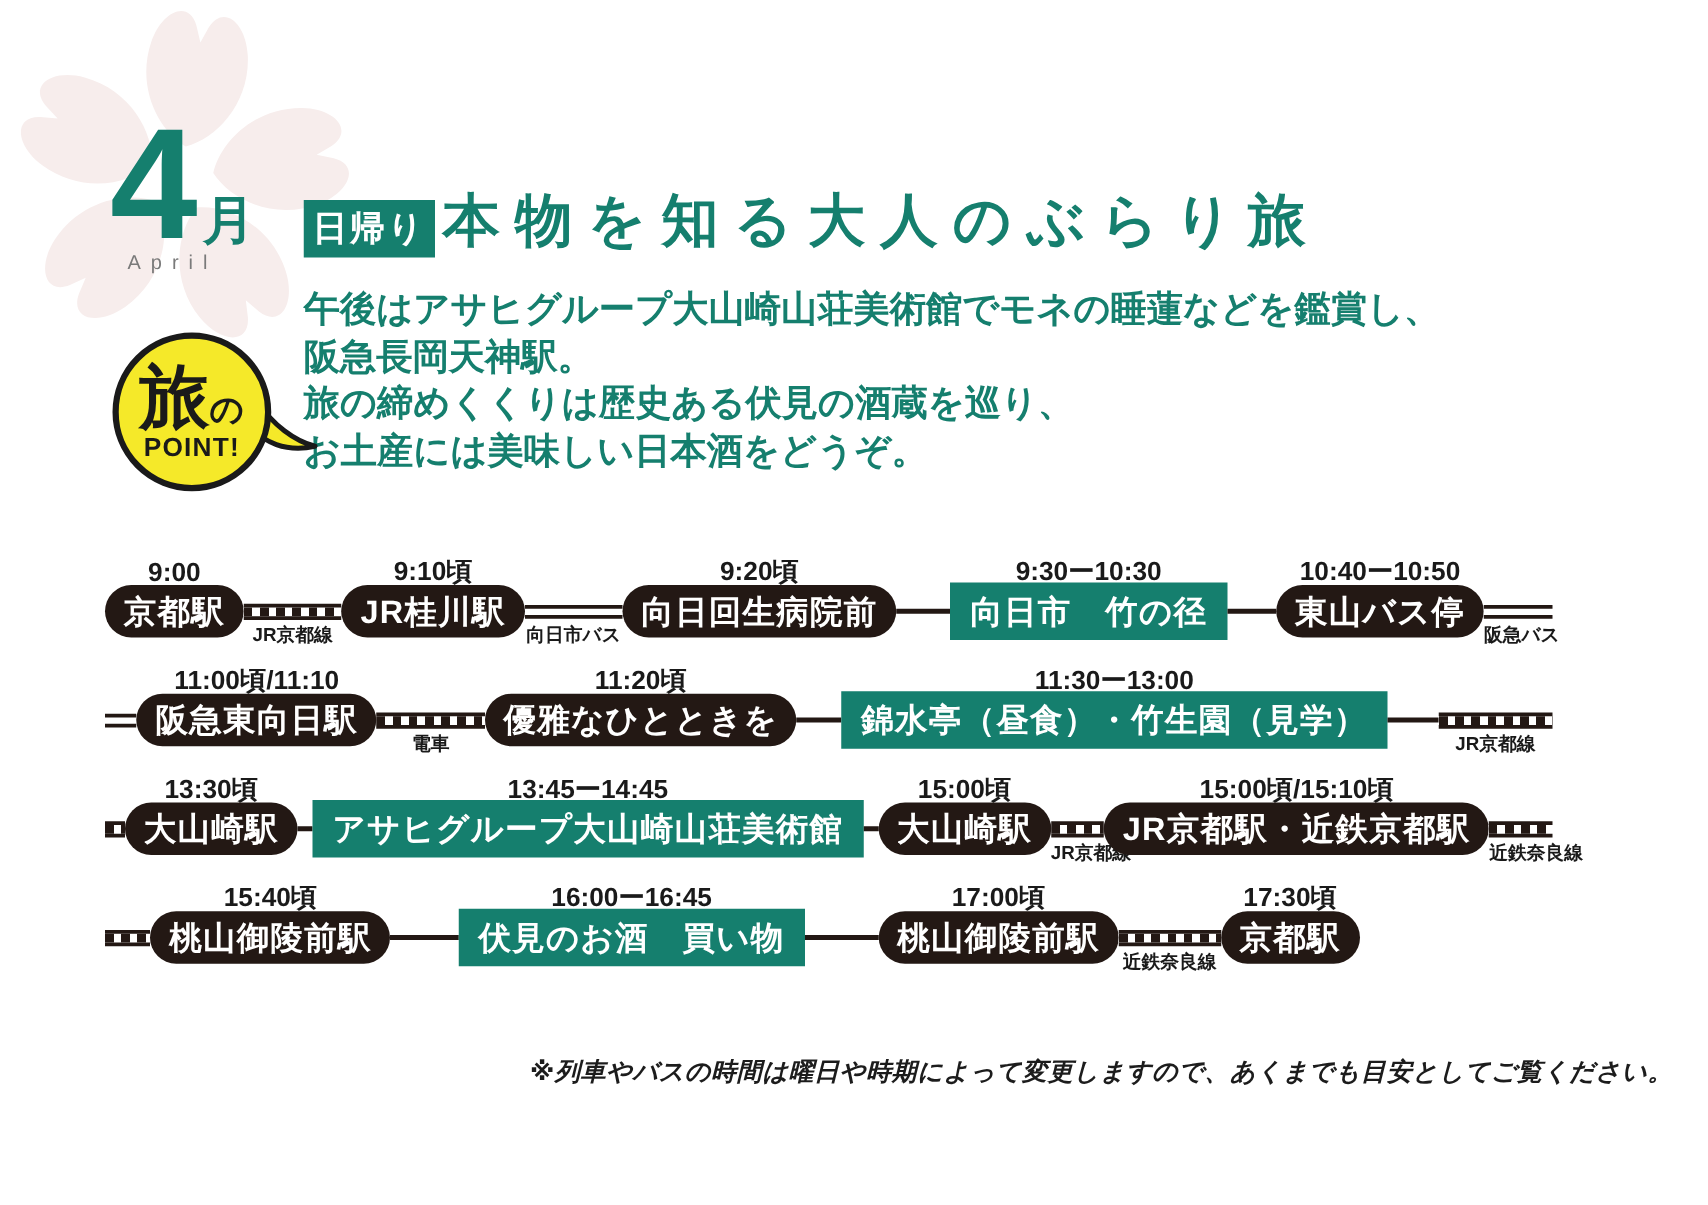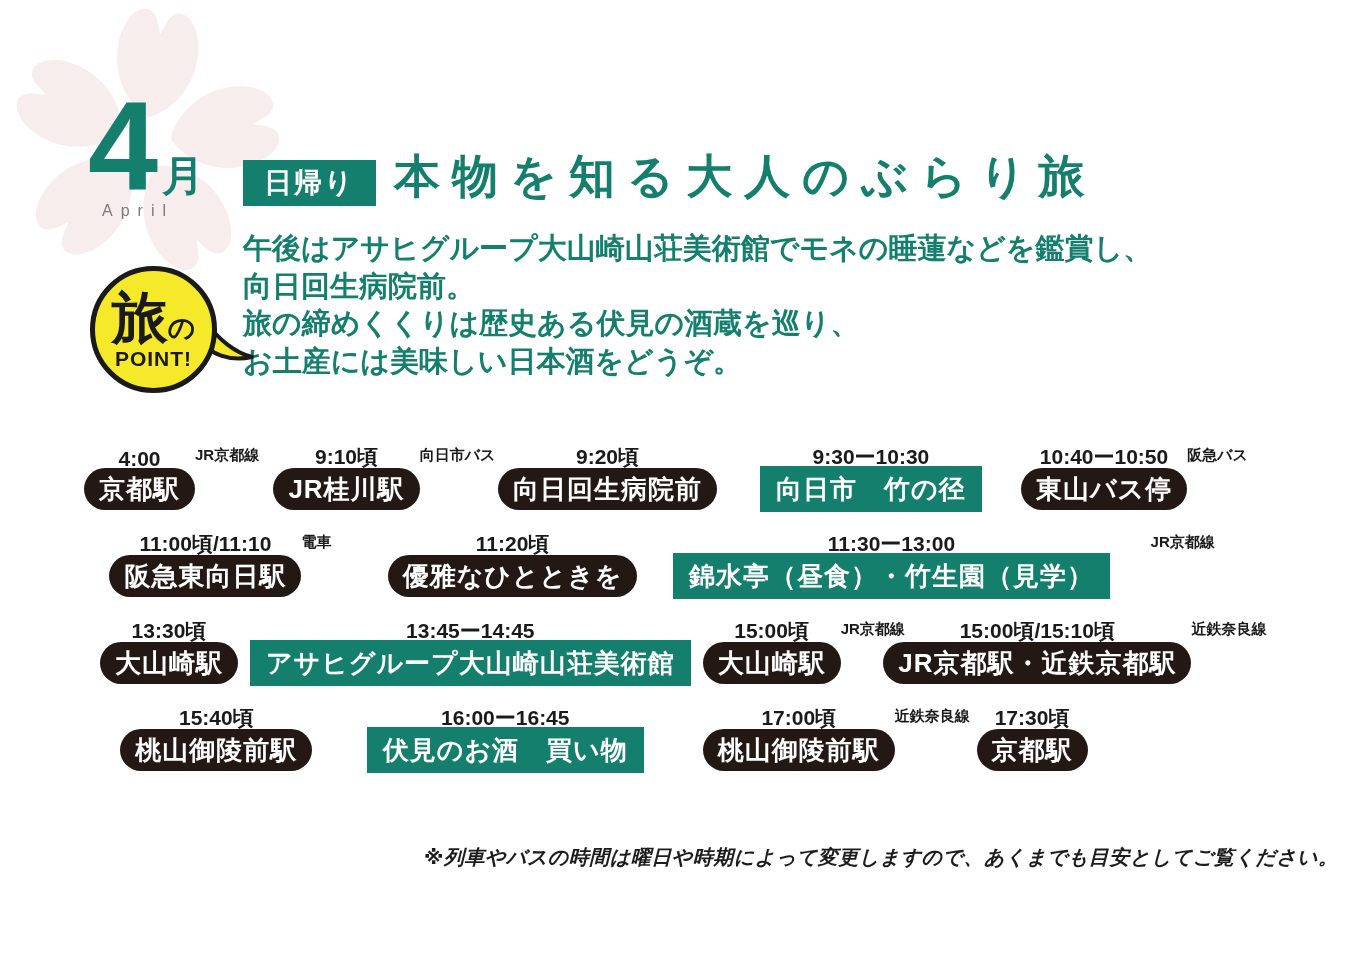--- a/index.html
+++ b/index.html
@@ -17,44 +17,44 @@
   
   .sakura{position:absolute;left:-22px;top:-24px;}
 
   
   .month{position:absolute;left:88px;top:84px;display:flex;align-items:baseline;color:var(--teal);}
   .m-num{font-size:126px;font-weight:600;line-height:1;}
   .m-unit{font-size:42px;font-weight:700;margin-left:4px;}
   .m-en{position:absolute;left:102px;top:202px;font-size:16px;font-weight:500;letter-spacing:8px;color:var(--gray);}
 
   
-  .daytrip{position:absolute;left:243px;top:160px;height:46px;line-height:46px;padding:0 21px;
+  .daytrip{position:absolute;left:243px;top:160px;height:46px;line-height:46px;padding:0 7px;
     background:var(--teal);color:#fff;font-size:28px;font-weight:700;letter-spacing:2px;}
   .title{position:absolute;left:354px;top:146px;font-size:46px;font-weight:800;color:var(--teal);
-    letter-spacing:12px;white-space:nowrap;margin-left:40px;}
+    letter-spacing:12px;white-space:nowrap;}
 
   
   .bubble{position:absolute;left:90px;top:266px;width:127px;height:127px;border-radius:50%;
     background:var(--yellow);border:5px solid #1a1a1a;display:flex;flex-direction:column;
     align-items:center;justify-content:center;z-index:2;}
   .bubble-l1{display:flex;align-items:baseline;line-height:1;color:#1a1a1a;}
   .b-tabi{font-size:56px;font-weight:900;}
   .b-no{font-size:27px;font-weight:800;}
   .b-point{font-size:21px;font-weight:800;color:#1a1a1a;line-height:1;margin-top:2px;letter-spacing:1px;}
   .bubble-tail{position:absolute;left:198px;top:318px;z-index:1;}
 
   
   .desc{position:absolute;left:243px;top:230px;font-size:29px;font-weight:700;color:var(--teal);
     line-height:37.5px;white-space:nowrap;}
 
   
   .tl{position:absolute;left:84px;top:447px;width:1158px;}
   .tl-row{display:flex;height:87px;align-items:stretch;}
   .node{display:flex;flex-direction:column;flex:0 0 auto;}
-  .conn{display:flex;flex-direction:row;flex-basis:0;min-width:12px;}
+  .conn{display:flex;flex-direction:column;flex-basis:0;min-width:12px;}
   .t-time{height:30px;font-size:21px;font-weight:700;color:#1a1a1a;display:flex;align-items:flex-end;
     justify-content:center;padding-bottom:6px;white-space:nowrap;}
   .t-shape{height:24px;display:flex;align-items:center;justify-content:center;}
   .t-sub{height:15px;line-height:15px;font-size:15px;font-weight:600;color:#1a1a1a;text-align:center;white-space:nowrap;}
   .pill{background:var(--ink);color:#fff;border-radius:22px;height:42px;line-height:42px;padding:0 15px;
     font-size:26px;font-weight:700;white-space:nowrap;letter-spacing:1px;}
   .spotbox{background:var(--teal);color:#fff;height:46px;line-height:46px;padding:0 16px;
     font-size:26px;font-weight:700;white-space:nowrap;letter-spacing:1px;}
   .line{width:100%;align-self:center;}
   .line-walk{height:4px;background:var(--ink);}
@@ -98,30 +98,30 @@
       <span class="b-no">の</span>
     </div>
     <div class="b-point">POINT!</div>
   </div>
   <svg class="bubble-tail" width="58" height="52" viewBox="0 0 58 52">
     <path d="M8 3 C 20 22, 38 35, 54 39 C 31 44, 12 36, 2 22 Z" fill="#F5E929" stroke="#1a1a1a" stroke-width="4" stroke-linejoin="round"></path>
   </svg>
 
   <div class="desc">
     <div>午後はアサヒグループ大山崎山荘美術館でモネの睡蓮などを鑑賞し、</div>
-    <div>向日回生病院前。</div>
+    <div>阪急長岡天神駅。</div>
     <div>旅の締めくくりは歴史ある伏見の酒蔵を巡り、</div>
     <div>お土産には美味しい日本酒をどうぞ。</div>
   </div>
 
   <div class="tl">
 
     <div class="tl-row">
       <div class="node">
-        <div class="t-time">4:00</div>
+        <div class="t-time">9:00</div>
         <div class="t-shape">
             <div class="pill">京都駅</div>
           </div>
         <div class="t-sub"></div>
       </div>
       <div class="conn" style="flex-grow:10">
         <div class="t-time"></div>
         <div class="t-shape">
             <div class="line line-rail"></div>
           </div>

